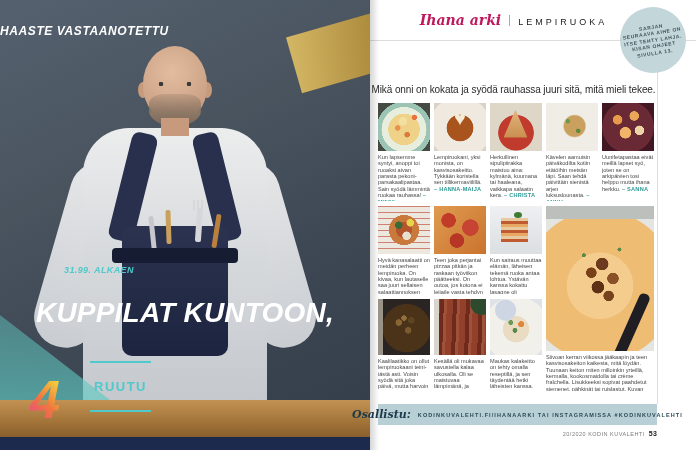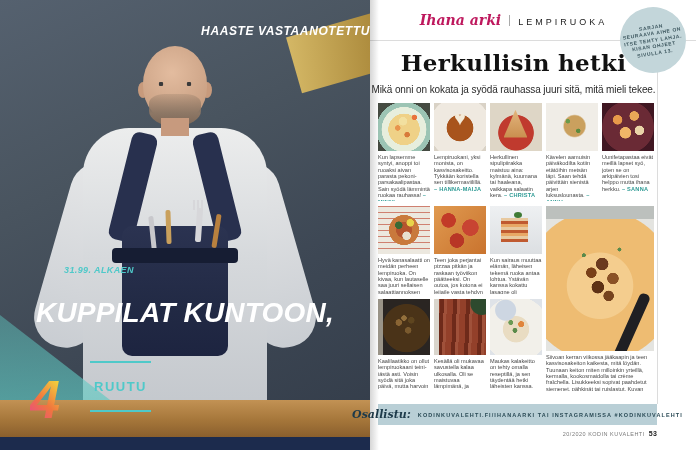--- a/index.html
+++ b/index.html
@@ -38,21 +38,21 @@
   .u3{left:196px;top:208px;width:6px;background:#d7d7da;transform:rotate(4deg);}
   .u4{left:214px;top:214px;background:#b9813f;transform:rotate(9deg);}
   .fork-tines{position:absolute;left:193px;top:200px;width:12px;height:10px;
     background:linear-gradient(90deg,#d7d7da 0 2px,transparent 2px 4px,#d7d7da 4px 6px,transparent 6px 8px,#d7d7da 8px 10px,transparent 10px);}
   .wood-table{position:absolute;left:0;bottom:13px;width:370px;height:37px;
     background:linear-gradient(180deg,#c29254,#a5763a 55%,#8a5f2d);}
   .navy-strip{position:absolute;left:0;bottom:0;width:370px;height:13px;background:#1c2b4d;}
   .teal-corner{position:absolute;left:0;bottom:13px;width:158px;height:122px;
     background:linear-gradient(to top,rgba(96,201,194,.75),rgba(96,201,194,.45));
     clip-path:polygon(0 0,100% 100%,0 100%);}
-  .ad-tagline{position:absolute;top:24px;left:0;width:370px;text-align:right;color:#fff;
+  .ad-tagline{position:absolute;top:24px;left:0;width:370px;text-align:left;color:#fff;
     font-style:italic;font-weight:800;font-size:12px;letter-spacing:.6px;}
   .ad-date{position:absolute;top:265px;left:64px;color:#4fc9c9;font-style:italic;font-weight:700;font-size:9px;letter-spacing:.4px;}
   .ad-weekday{position:absolute;top:276px;left:27px;color:#f2f2f2;font-style:italic;font-weight:300;font-size:21px;letter-spacing:.5px;}
   .ad-title1{position:absolute;top:297px;left:0;width:370px;text-align:center;color:#fff;
     font-style:italic;font-weight:800;font-size:28px;letter-spacing:.2px;}
   .ad-title2{position:absolute;top:328px;left:0;width:370px;text-align:center;color:#fff;
     font-style:italic;font-weight:800;font-size:28px;letter-spacing:.2px;}
   .logo4{position:absolute;left:30px;bottom:26px;font-size:54px;line-height:50px;font-weight:800;font-style:italic;
     background:linear-gradient(45deg,#e8468c 5%,#f0763e 45%,#f2d43c 90%);
     -webkit-background-clip:text;background-clip:text;color:transparent;}
@@ -208,21 +208,20 @@
     <div class="rule-right"></div>
 
     <div class="badge">
       <span>SARJAN</span>
       <span>SEURAAVA AIHE ON</span>
       <span>ITSE TEHTY LAHJA.</span>
       <span>KISAN OHJEET</span>
       <span>SIVULLA 13.</span>
     </div>
 
-    <div class="rp-title">Herkullisin hetki</div>
     <div class="rp-subtitle">Mikä onni on kokata ja syödä rauhassa juuri sitä, mitä mieli tekee.</div>
 
     <div class="grid">
 
       <div class="card">
         <div class="photo p1"></div>
         <p class="cap"><span>Kun lapsemme syntyi, anoppi toi ruoaksi aivan parasta pekoni-parsakaalipastaa. Sain syödä lämmintä ruokaa rauhassa!</span> <span class="author">– MINNI</span></p>
       </div>
       <div class="card">
         <div class="photo p2"></div>

